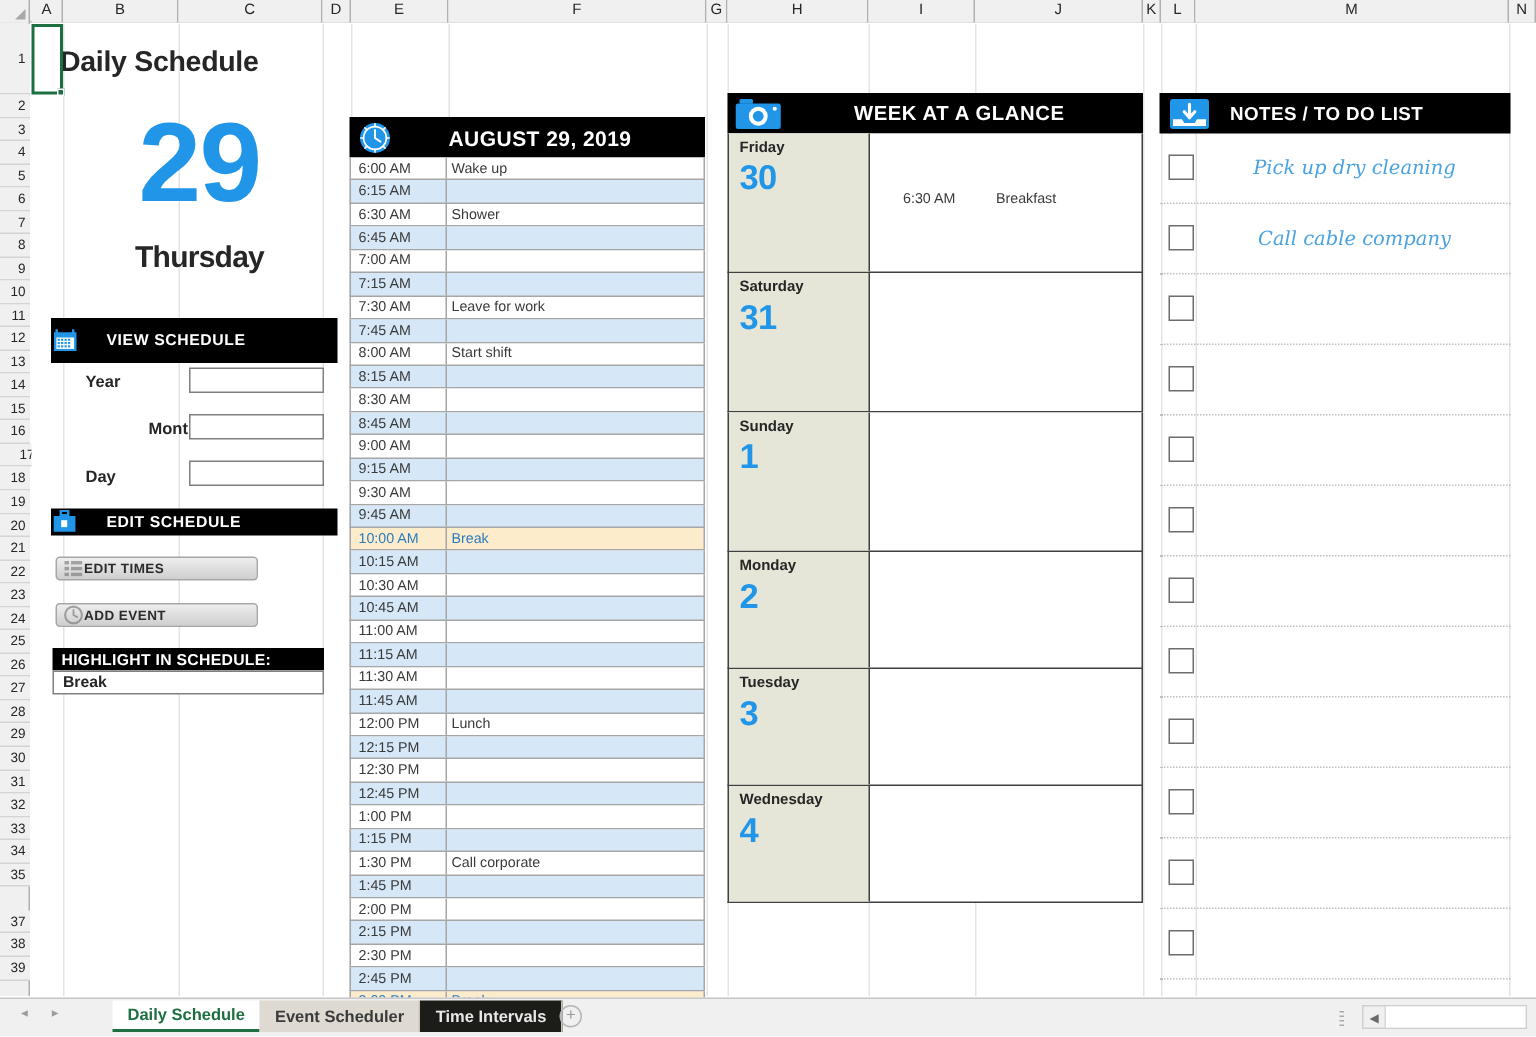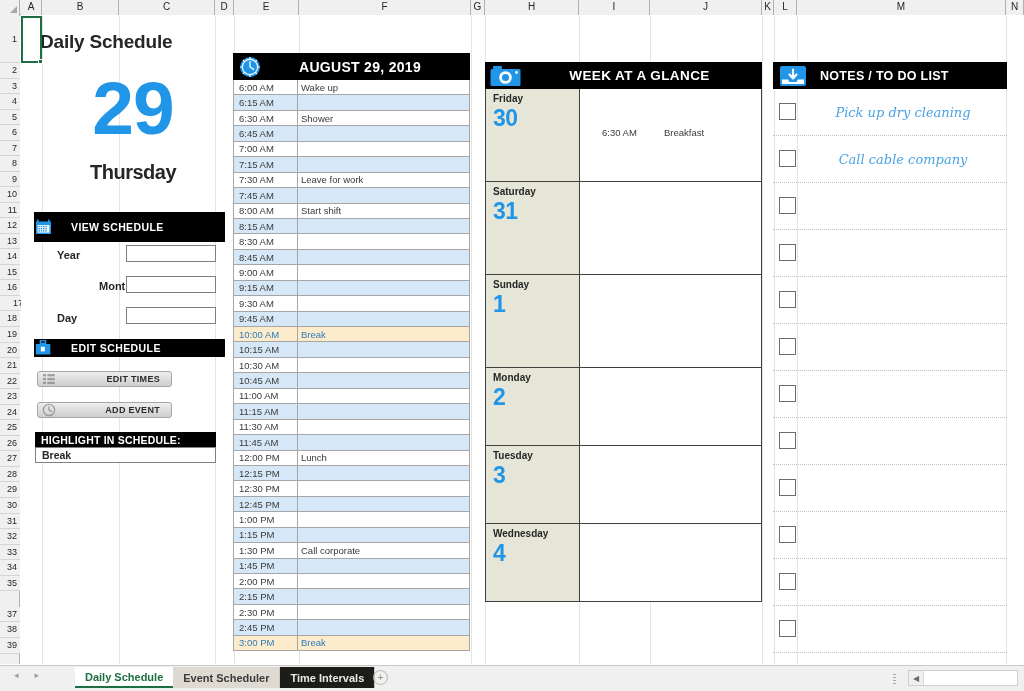--- a/index.html
+++ b/index.html
@@ -162,21 +162,21 @@
     background: linear-gradient(to bottom, #eeeeee 0%, #dcdcdc 55%, #cfcfcf 100%);
     border: 1px solid #a6a6a6;
     border-radius: 3px;
     box-sizing: border-box;
     display: flex;
     align-items: center;
     cursor: default;
   }
   .sheet-btn .btxt {
     flex: 1;
-    text-align: right;
+    text-align: left;
     font-size: 9px;
     font-weight: bold;
     color: #2b2b2b;
     letter-spacing: 0.3px;
     padding-right: 11px;
   }
   .btn-icon {
     width: 14px; height: 14px;
     margin-left: 4px;
     flex: 0 0 auto;
@@ -203,21 +203,21 @@
     font-size: 10.5px;
     font-weight: bold;
     color: #262626;
     padding-left: 6px;
     display: flex;
     align-items: center;
     box-sizing: border-box;
   }
 
   
-  .sched-wrap { position: absolute; left: 233px; top: 53px; border-radius: 22px; }
+  .sched-wrap { position: absolute; left: 233px; top: 78px; border-radius: 22px; }
   .sched-head {
     position: relative;
     width: 237px; height: 27px;
     background: #000000;
     box-sizing: border-box;
   }
   .sched-head .stitle {
     position: absolute; left: 66px; top: 0; height: 27px;
     display: flex; align-items: center;
     font-size: 14px; font-weight: bold; color: #ffffff;

